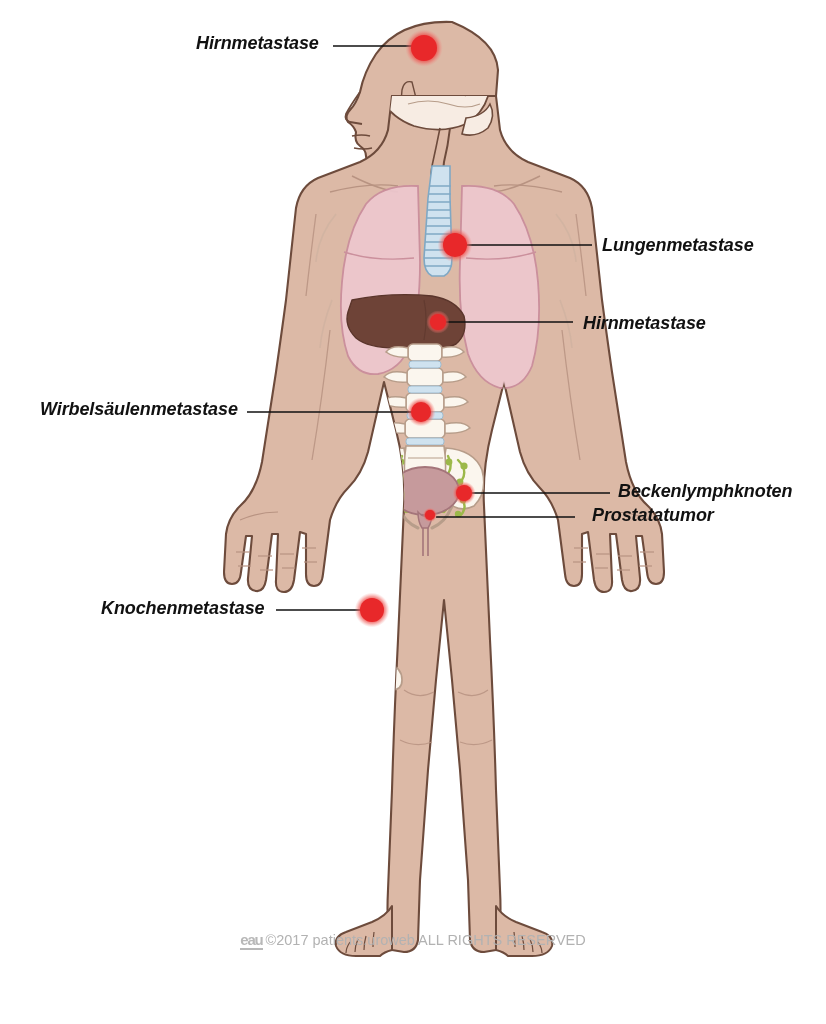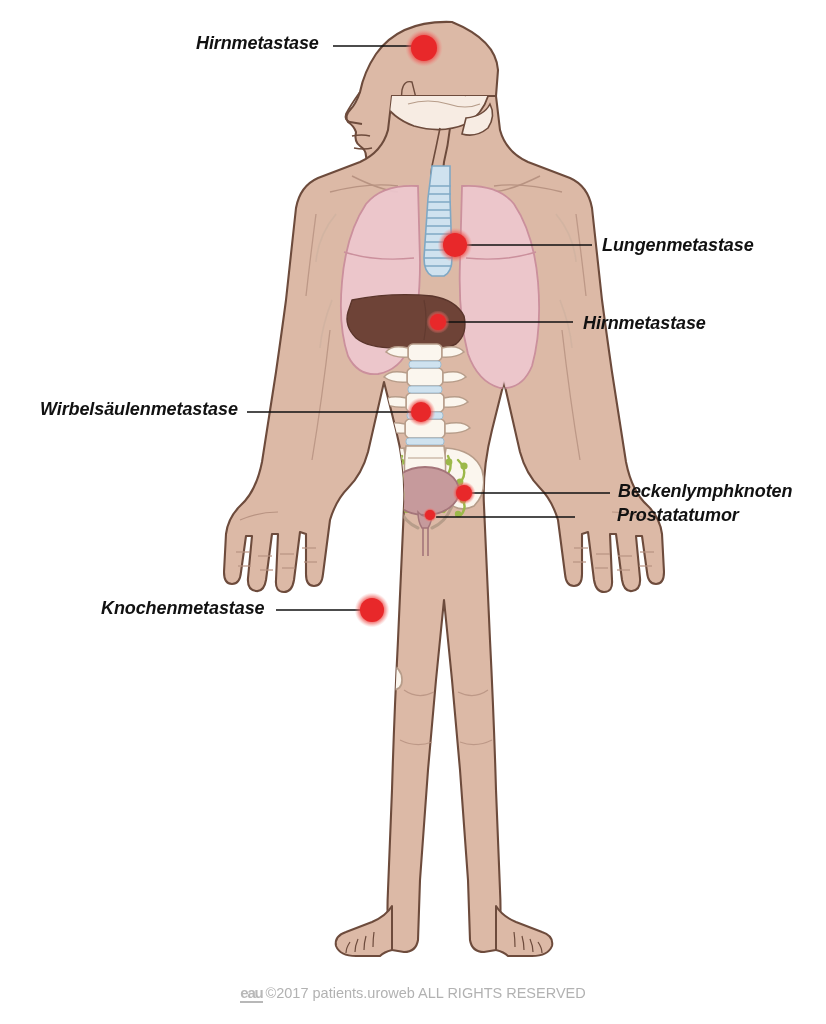--- a/index.html
+++ b/index.html
@@ -16,21 +16,21 @@
     font-weight:bold;font-style:italic;
     font-size:18px;
     color:#111111;
     white-space:nowrap;
     letter-spacing:-0.1px;
   }
   .label.right{text-align:left;}
   .label.left{text-align:right;}
 
   #footer{
-    position:absolute;left:0;top:984px;width:826px;
+    position:absolute;left:0;top:931px;width:826px;
     text-align:center;
     font-family:"Liberation Sans",sans-serif;
     font-size:14.5px;
     color:#b2b2b2;
     white-space:nowrap;
   }
   #footer .logo{
     font-weight:bold;letter-spacing:-1.2px;color:#b8b8b8;
     font-size:15px;
     border-bottom:2px solid #b8b8b8;
@@ -363,21 +363,21 @@
         <circle cx="372" cy="610" r="12" fill="#e8282a"></circle>
       </g>
   </svg>
 
   <div id="labels-layer">
       <div class="label left" style="top: 33px; left: 196px;">Hirnmetastase</div>
       <div class="label right" style="top: 235px; left: 602px;">Lungenmetastase</div>
       <div class="label right" style="top: 313px; left: 583px;">Hirnmetastase</div>
       <div class="label left" style="top: 399px; left: 40px;">Wirbelsäulenmetastase</div>
       <div class="label right" style="top: 481px; left: 618px;">Beckenlymphknoten</div>
-      <div class="label right" style="top: 505px; left: 617px;">Prostatatumor</div>
+      <div class="label right" style="top: 505px; left: 592px;">Prostatatumor</div>
       <div class="label left" style="top: 598px; left: 101px; text-align: center;">Knochenmetastase</div>
     </div>
 
   <div id="footer">
     <span class="logo">eau</span><span class="cr">©2017 patients.uroweb ALL RIGHTS RESERVED</span>
   </div>
 
 </div>
 
 </body></html>

